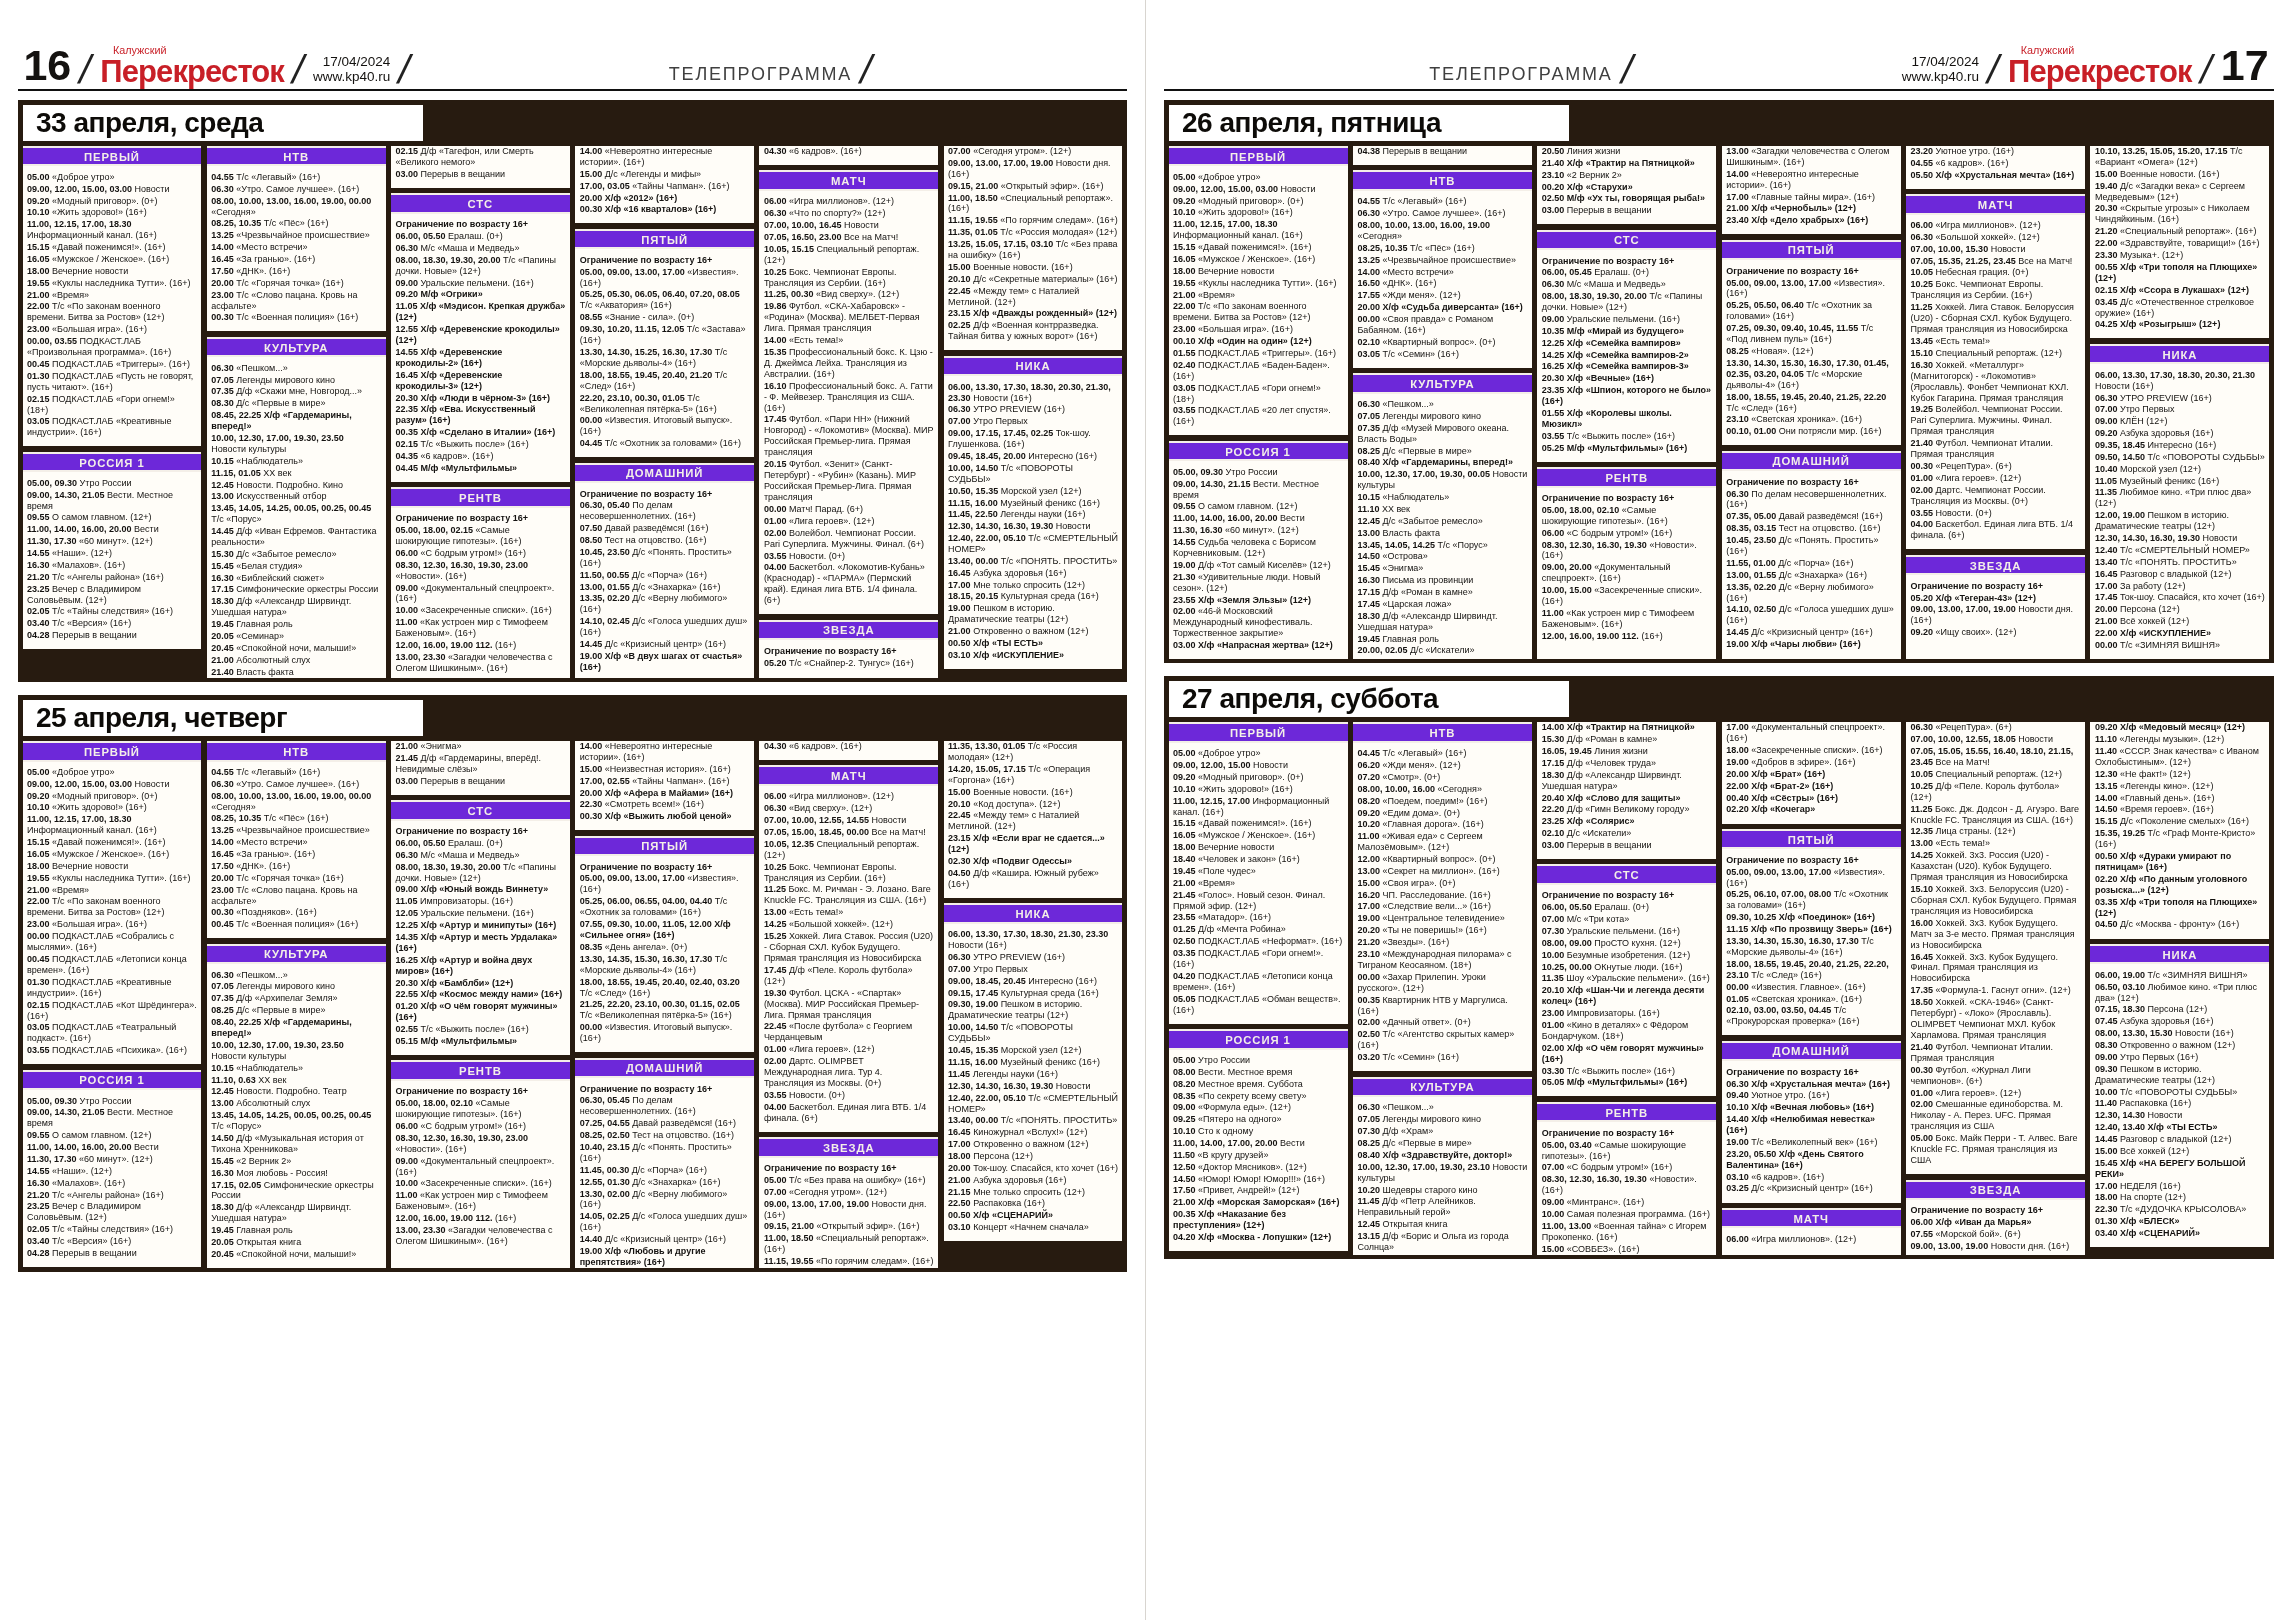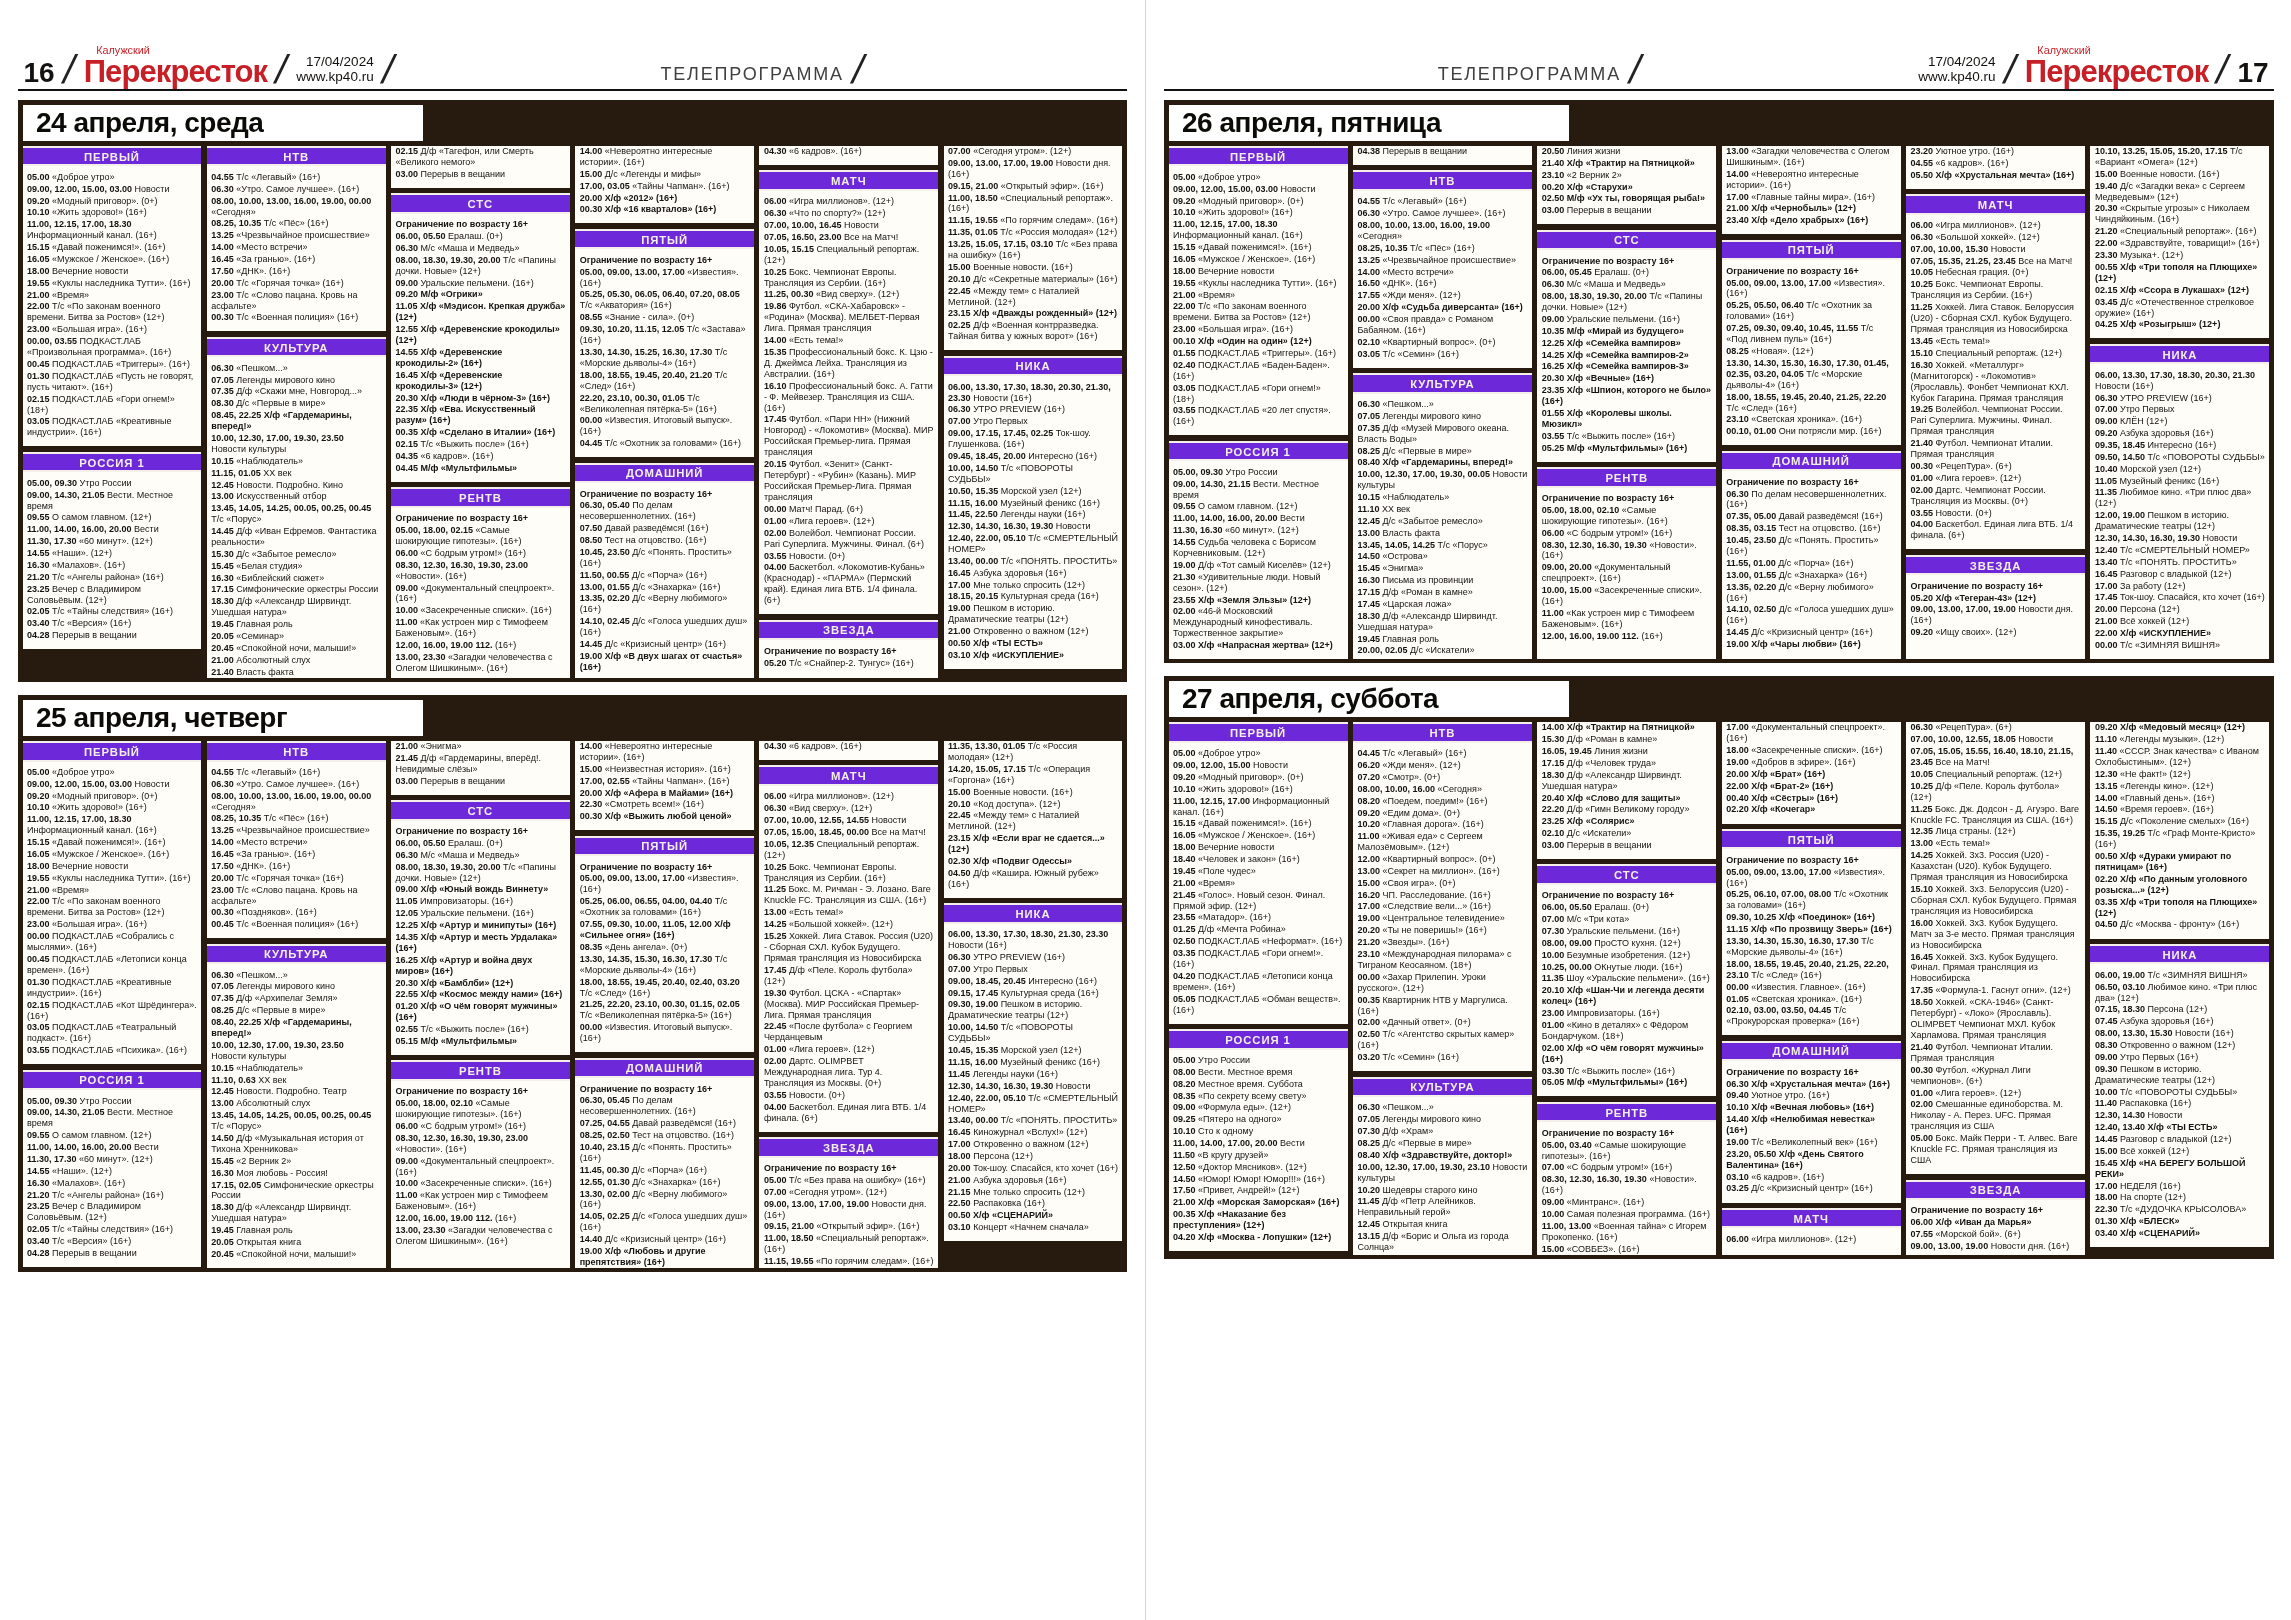--- a/index.html
+++ b/index.html
@@ -2,21 +2,21 @@
 <html style="font-size:14.4px"><head>
 <meta charset="utf-8">
 <style>
   html,body{margin:0;padding:0;background:#e8e8e6;}
   body{width:2292px;height:1620px;font-family:"Liberation Sans",sans-serif;color:#141210;}
   .spread{display:flex;width:2292px;height:1620px;background:#ffffff;}
   .page{width:1146px;height:1620px;box-sizing:border-box;padding:36px 18px 18px 18px;}
   .page:first-child{border-right:0.9px solid #d8d5d0;}
   
   .page-header{display:flex;align-items:flex-end;height:49px;border-bottom:2.7px solid #111;margin-bottom:9px;padding:0 5.4px 3.6px 5.4px;gap:9px;}
-  .pagenum{font-size:28px;font-weight:bold;line-height:0.9;}
+  .pagenum{font-size:43px;font-weight:bold;line-height:0.9;}
   .slash{font-size:40px;font-weight:200;color:#222;transform:skewX(-12deg);line-height:0.8;}
   .brand{position:relative;display:inline-block;line-height:0.85;padding-top:10.8px;}
   .brand .region{position:absolute;top:-1.8px;left:12.6px;font-size:10.8px;color:#c81f27;white-space:nowrap;}
   .brand .name{font-size:31px;font-weight:bold;color:#c81f27;letter-spacing:-0.9px;}
   .dateurl{font-size:13.5px;line-height:1.15;text-align:right;}
   .tvlabel{font-size:18px;letter-spacing:1.8px;color:#404040;}
   .hspacer{flex:1;}
   
   .day-block{background:#271b10;margin-bottom:12.6px;padding:4.5px;}
   .day-title{background:#ffffff;width:34%;margin:0.9px 0 5.4px 0.9px;padding:1.8px 12.6px;font-size:28px;font-weight:bold;letter-spacing:-0.5px;color:#0d0b08;white-space:nowrap;}
@@ -47,21 +47,21 @@
         <span>www.kp40.ru</span>
       </span>
       <span class="slash">/</span>
       <span class="hspacer"></span>
       <span class="tvlabel">ТЕЛЕПРОГРАММА</span>
       <span class="slash">/</span>
       <span class="hspacer"></span>
     </div>
     <div class="blocks">
         <div class="day-block">
-          <div class="day-title">24 апреля, среда</div>
+          <div class="day-title">33 апреля, среда</div>
           <div class="day-columns">
             <div class="channel-section">
               <div class="channel-header">ПЕРВЫЙ</div>
               <div class="channel-entries">
                 <div class="program-entry"><b>05.00 </b>«Доброе утро»</div>
                 <div class="program-entry"><b>09.00, 12.00, 15.00, 03.00 </b>Новости</div>
                 <div class="program-entry"><b>09.20 </b>«Модный приговор». (0+)</div>
                 <div class="program-entry"><b>10.10 </b>«Жить здорово!» (16+)</div>
                 <div class="program-entry"><b>11.00, 12.15, 17.00, 18.30 </b>Информационный канал. (16+)</div>
                 <div class="program-entry"><b>15.15 </b>«Давай поженимся!». (16+)</div>

